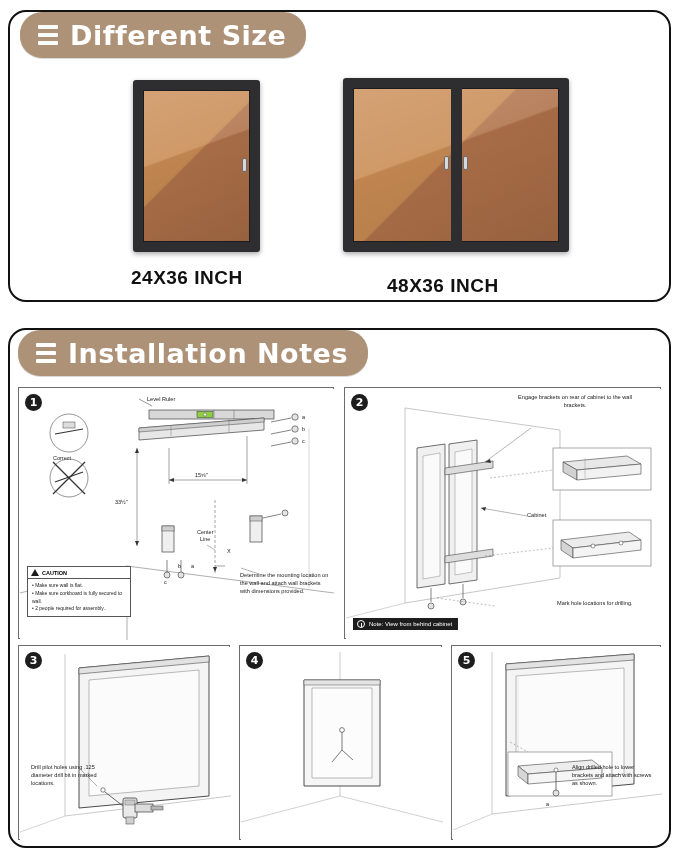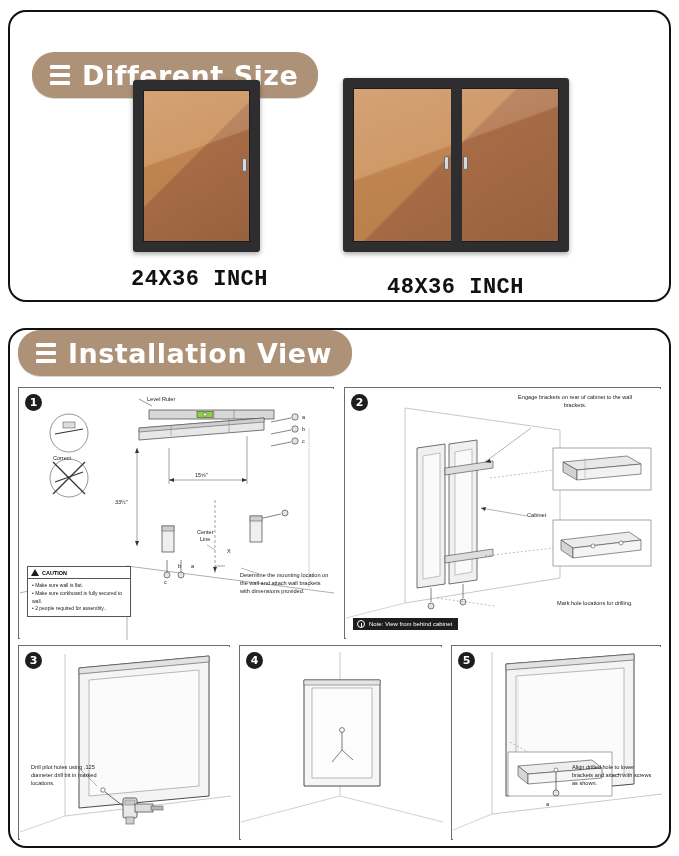--- a/index.html
+++ b/index.html
@@ -53,21 +53,21 @@
   .pill .bars i.b2 { width: 20px; }
   .pill .bars i.b3 { width: 20px; }
   .pill .ttl {
     color: #ffffff;
     font-weight: bold;
     font-size: 27px;
     letter-spacing: 0.5px;
     white-space: nowrap;
     font-family: "DejaVu Sans", sans-serif;
   }
-  #pill-size  { left: 32px; top: 12px; margin-top: 40px; }
+  #pill-size  { left: 20px; top: 12px; }
   #pill-notes { left: 18px; top: 330px; }
 
   
   .board {
     position: absolute;
     background: #2e2e30;
     border-radius: 3px;
     box-shadow: 0 2px 5px rgba(0,0,0,0.35);
   }
   .board .inner {
@@ -97,23 +97,23 @@
   #board-small { left: 133px; top: 80px; width: 127px; height: 172px; }
   #board-small .lock { right: 13px; top: 78px; }
 
   #board-large { left: 343px; top: 78px; width: 226px; height: 174px; }
   #board-large .divider { left: 108px; top: 8px; width: 11px; bottom: 8px; }
   #board-large .lock.l1 { left: 101px; top: 78px; }
   #board-large .lock.l2 { left: 120px; top: 78px; }
 
   .size-label {
     position: absolute;
-    font-family: Liberation Mono, monospace;
+    font-family: Liberation Sans, sans-serif;
     font-weight: bold;
-    font-size: 22px;
+    font-size: 19px;
     color: #111;
     letter-spacing: 0.5px;
     white-space: nowrap;
   }
   #label-small { left: 131px; top: 267px; }
   #label-large { left: 387px; top: 275px; }
 
   
   .step {
     position: absolute;
@@ -245,21 +245,21 @@
   <div class="size-label" id="label-large">48X36 INCH</div>
 
   <div class="panel" id="panel-notes"></div>
 
   <div class="pill" id="pill-notes">
     <span class="bars">
         <i class="b1"></i>
         <i class="b2"></i>
         <i class="b3"></i>
       </span>
-    <span class="ttl">Installation View</span>
+    <span class="ttl">Installation Notes</span>
   </div>
 
   <div class="step" id="step1">
     <div class="bubble">1</div>
 
     <svg width="316" height="252" viewBox="0 0 316 252">
 
       <rect x="1" y="1" width="314" height="250" fill="#fff"></rect>
       <line x1="1" y1="205" x2="108" y2="178" stroke="#9a9a9a" stroke-width="0.8"></line>
       <line x1="108" y1="178" x2="108" y2="252" stroke="#9a9a9a" stroke-width="0.8"></line>

